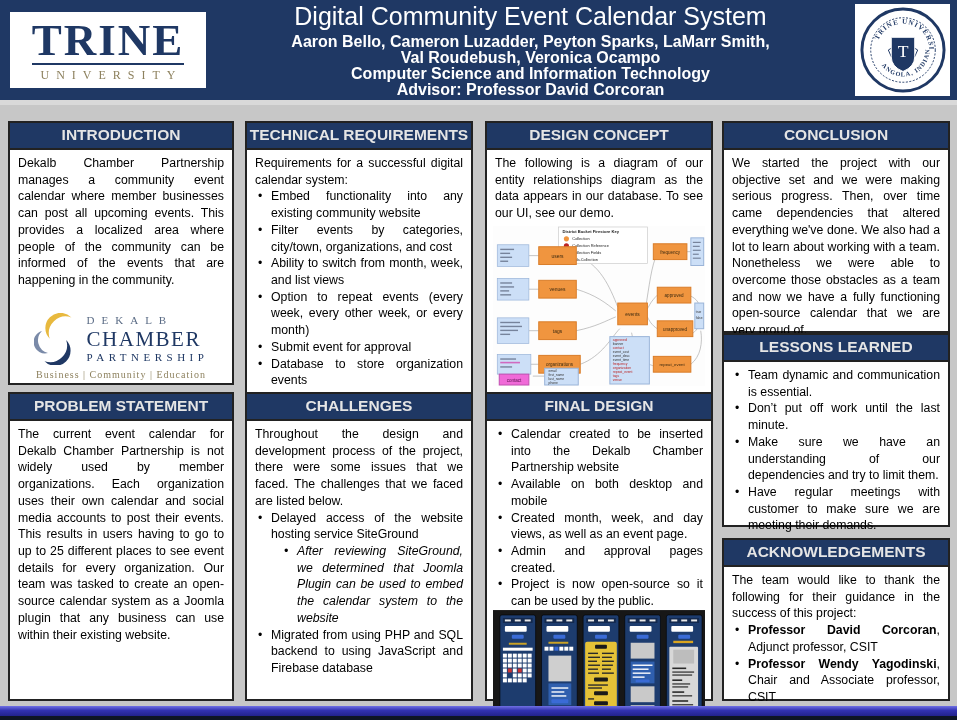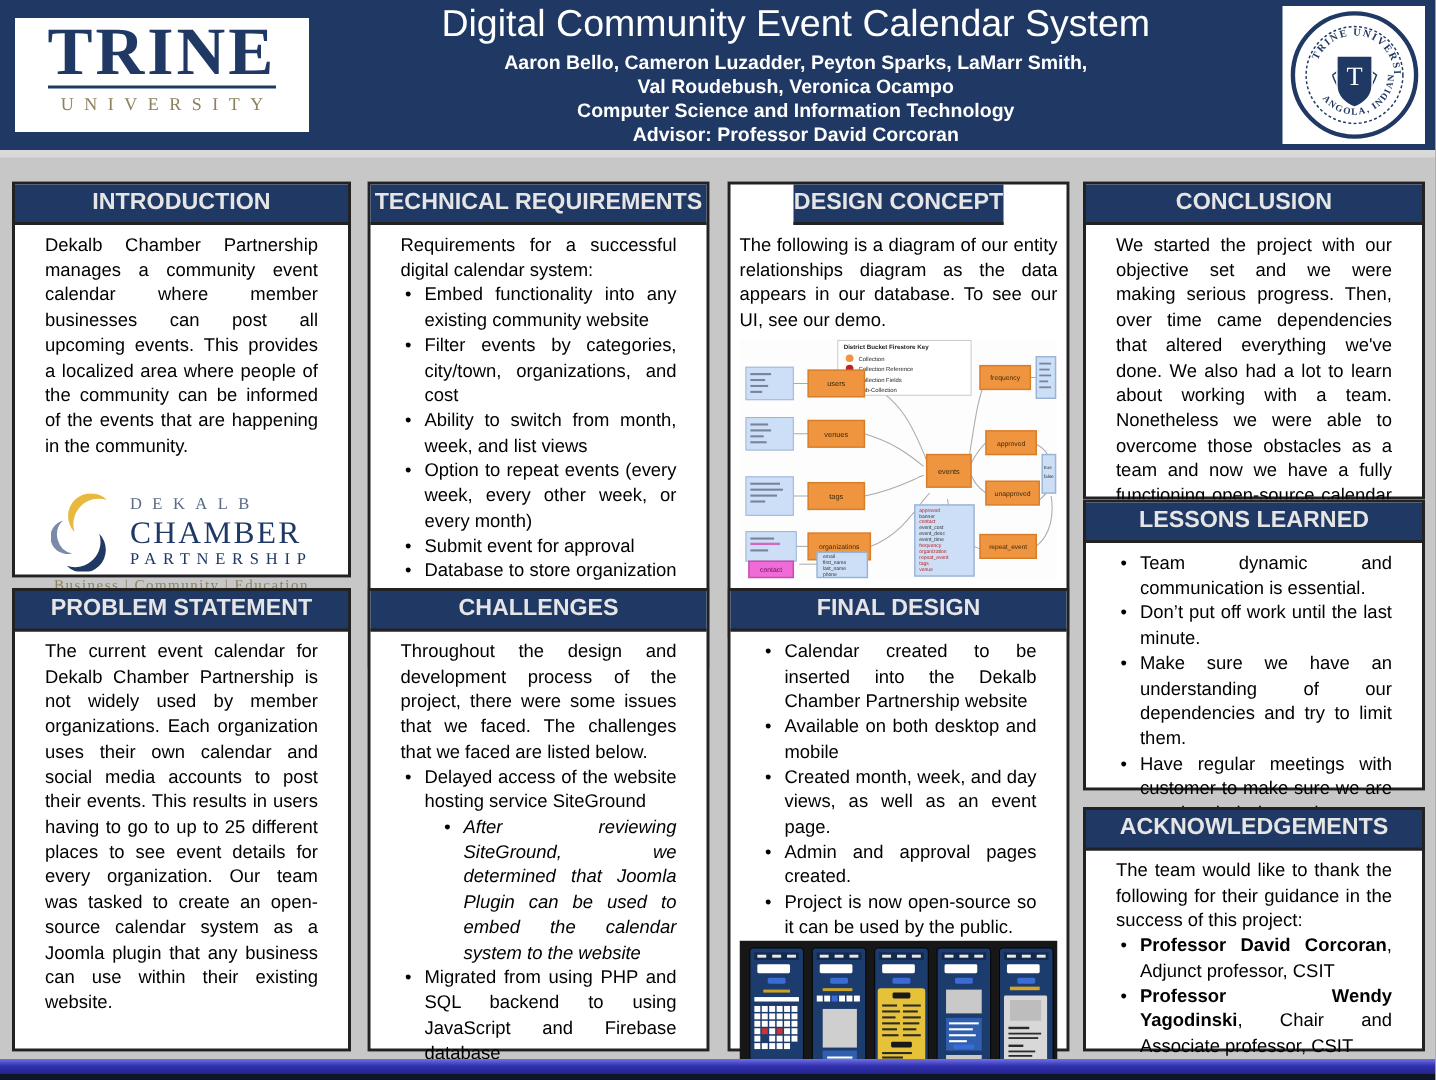--- a/index.html
+++ b/index.html
@@ -2,56 +2,56 @@
 <html><head>
 <meta charset="utf-8">
 <style>
   html,body{margin:0;padding:0;background:#9a9a9a;}
   #poster{position:relative;width:957px;height:720px;background:#c7c7c7;
           font-family:"Liberation Sans",sans-serif;overflow:hidden;}
   
   .header{position:absolute;top:0;left:0;width:957px;height:100px;background:#1f3864;
           display:flex;align-items:center;box-sizing:border-box;padding:0 7px 0 10px;}
   .logo-box{width:196px;height:76px;background:#fff;display:flex;flex-direction:column;
-            align-items:center;flex:none;}
+            align-items:center;justify-content:center;flex:none;}
   .logo-trine{font-family:"Liberation Serif",serif;font-weight:700;font-size:45px;
               line-height:44px;color:#1f3864;letter-spacing:2px;}
   .logo-rule{width:152px;height:2px;background:#1f3864;margin:1px 0 3px;}
   .logo-univ{font-family:"Liberation Serif",serif;font-size:12px;letter-spacing:7px;
              color:#8d815e;padding-left:7px;}
   .header-center{flex:1;text-align:center;color:#fff;}
   .poster-title{font-size:25px;font-weight:400;margin:0 0 3px;}
-  .subline{font-size:13px;font-weight:700;line-height:16px;}
+  .subline{font-size:16px;font-weight:700;line-height:16px;}
   .seal-box{width:95px;height:92px;background:#fff;display:flex;align-items:center;
             justify-content:center;flex:none;}
   .header-sep{position:absolute;top:100px;left:0;width:957px;height:5px;background:#d9d9d9;}
   
   .bar-blue{position:absolute;top:706px;left:0;width:957px;height:10px;
             background:linear-gradient(#7070e4,#3232b0 45%,#22228c);}
   .bar-dark{position:absolute;top:716px;left:0;width:957px;height:4px;background:#0e1524;}
   
   .panel{position:absolute;background:#fff;border:2px solid #222;box-sizing:border-box;
          display:flex;flex-direction:column;}
   .panel-head{background:#1f3864;color:#e5e5e5;font-weight:700;font-size:15.5px;
               text-align:center;padding:3px 0 4px;border-bottom:2px solid #222;flex:none;}
-  .panel-body{padding:5px 20px;font-size:12.3px;line-height:1.36;color:#000;flex:1;
+  .panel-body{padding:5px 8px;font-size:12.3px;line-height:1.36;color:#000;flex:1;
               display:flex;flex-direction:column;}
   .jp{text-align:justify;margin:0;}
   ul.bullets{margin:0;padding:0;list-style:none;}
   ul.bullets>li{position:relative;padding-left:16px;text-align:justify;margin:0;}
   ul.bullets>li::before{content:"\2022";position:absolute;left:3px;}
   ul.sub{margin:0 0 0 26px;padding:0;list-style:none;font-style:italic;}
   ul.sub>li{position:relative;padding-left:16px;text-align:justify;}
   ul.sub>li::before{content:"\2022";position:absolute;left:3px;}
   
   #p-intro{left:8px;top:121px;width:226px;height:264px;}
   #p-problem{left:8px;top:392px;width:226px;height:309px;}
   #p-tech{left:245px;top:121px;width:228px;height:324px;}
   #p-chal{left:245px;top:392px;width:228px;height:309px;}
-  #p-design{left:485px;top:121px;width:228px;height:304px;align-items:center;}
+  #p-design{left:485px;top:121px;width:228px;height:304px;}
   #p-final{left:485px;top:392px;width:228px;height:309px;}
   #p-conc{left:722px;top:121px;width:228px;height:212px;}
   #p-less{left:722px;top:333px;width:228px;height:194px;}
   #p-ack{left:722px;top:538px;width:228px;height:163px;}
   
   .dcp{display:flex;flex-direction:column;align-items:center;margin-top:24px;
        font-family:"Liberation Serif",serif;}
   .dcp-row{display:flex;gap:7px;}
   .dcp-name{display:flex;flex-direction:column;color:#1f3864;}
   .dcp-dekalb{font-size:11px;letter-spacing:7px;color:#5a6b85;}

